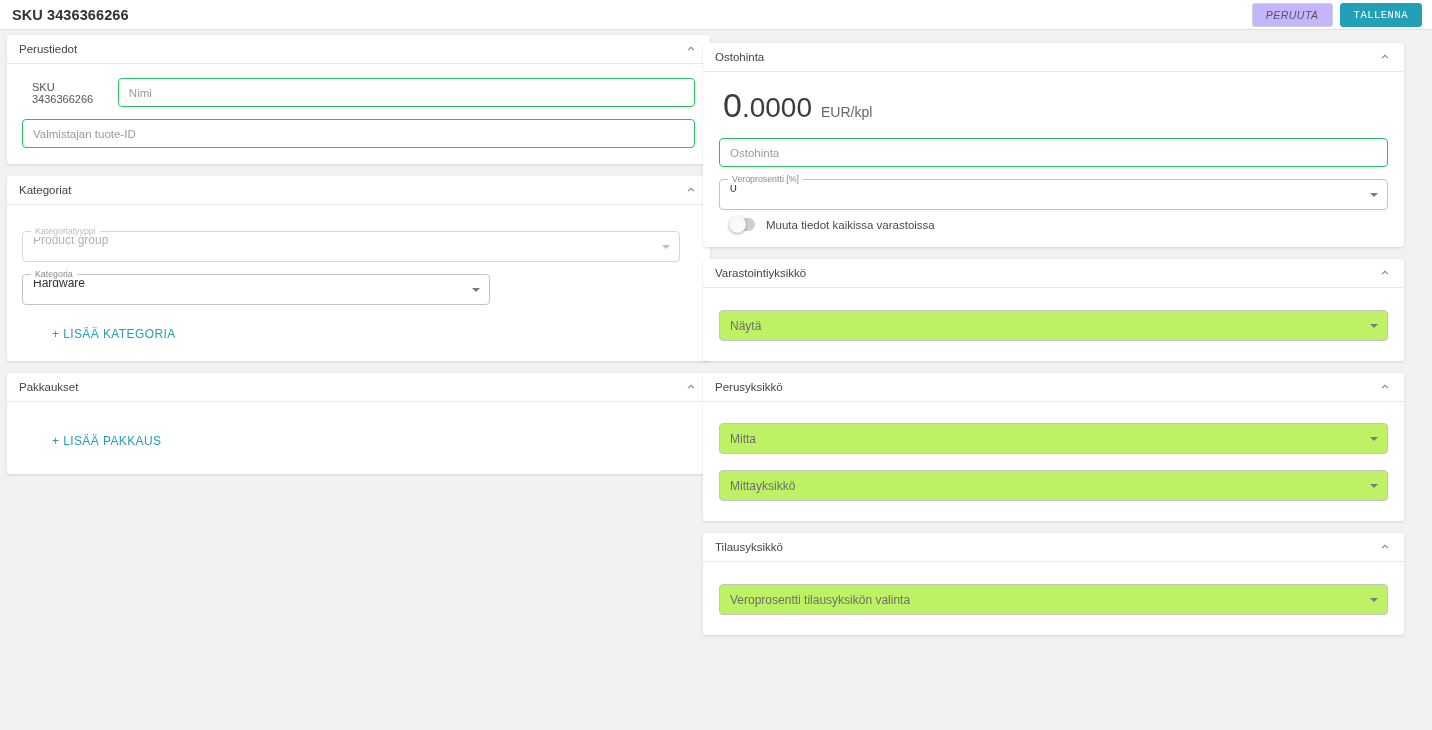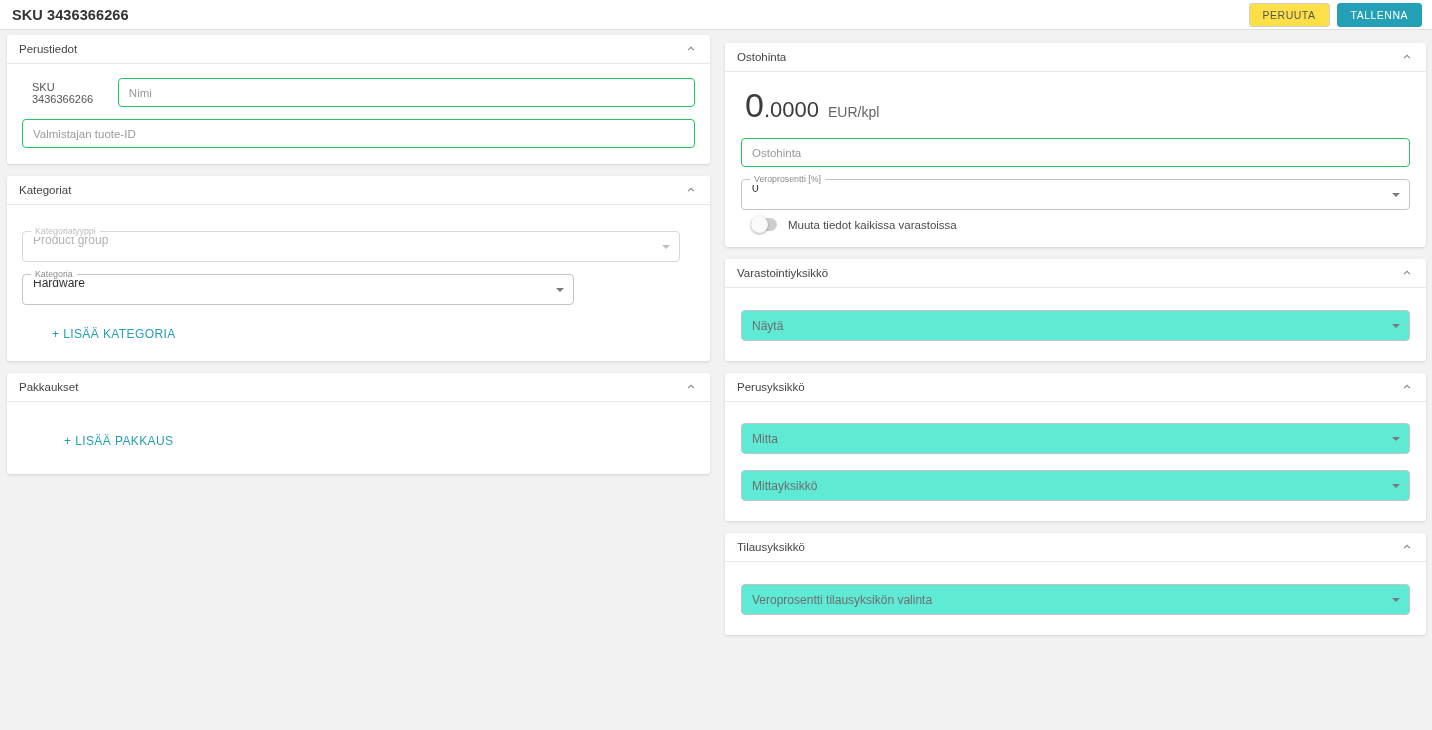--- a/index.html
+++ b/index.html
@@ -31,57 +31,58 @@
     color: #333333;
     letter-spacing: 0.1px;
   }
   .topbar-actions {
     margin-left: auto;
     display: flex;
     align-items: center;
     gap: 7px;
   }
   .btn-cancel {
-    background: #fde047;
+    background: #c4b5fd;
     border: 1px solid #cfcfcf;
     color: #555555;
     font-size: 10.5px;
     letter-spacing: 0.5px;
     padding: 5px 13px;
     border-radius: 3px;
     cursor: pointer;
     font-family: "Liberation Sans", sans-serif;
+    font-style: italic;
   }
   .btn-save {
     background: #23a0b5;
     border: 1px solid #23a0b5;
     color: #ffffff;
     font-size: 10.5px;
     letter-spacing: 0.5px;
     padding: 5px 13px;
     border-radius: 3px;
     cursor: pointer;
-    font-family: Liberation Sans, sans-serif;
+    font-family: Liberation Mono, monospace;
   }
 
   
   .page {
     position: absolute;
     top: 31px; left: 0;
     width: 1432px;
     height: 699px;
   }
   .col-left {
     position: absolute;
     left: 7px; top: 4px;
     width: 703px;
   }
   .col-right {
     position: absolute;
-    left: 725px; top: 12px;
+    left: 703px; top: 12px;
     width: 701px;
   }
 
   
   .card {
     background: #ffffff;
     border-radius: 3px;
     box-shadow: 0 1px 3px rgba(0,0,0,0.13);
     margin-bottom: 12px;
     overflow: hidden;
@@ -180,21 +181,21 @@
   .selectfield {
     position: relative;
     border: 1px solid #c4c4c4;
     border-radius: 4px;
     height: 31px;
     display: flex;
     align-items: center;
     padding: 0 26px 0 10px;
     font-size: 12px;
     color: #6e6e6e;
-    background: #5eead4;
+    background: #bef264;
     cursor: pointer;
   }
 
   .link-btn {
     color: #23a0b5;
     font-size: 12px;
     letter-spacing: 0.4px;
     cursor: pointer;
     display: inline-block;
     padding: 4px 6px;
@@ -208,21 +209,21 @@
     display: flex;
     align-items: baseline;
     padding: 6px 4px 16px 4px;
   }
   .price-big {
     font-size: 34px;
     color: #3b3b3b;
     line-height: 1;
   }
   .price-int { font-size: 34px; }
-  .price-dec { font-size: 22px; }
+  .price-dec { font-size: 28px; }
   .price-unit {
     font-size: 14px;
     color: #666666;
     margin-left: 9px;
   }
 
   
   .toggle-row {
     display: flex;
     align-items: center;
@@ -297,41 +298,41 @@
         </span>
       </div>
       <div class="card-body">
         <div style="height:12px"></div>
         <div class="outlined disabled" style="width:658px;">
           <span class="legend disabled">Kategoriatyyppi</span>
           <span>Product group</span>
           <span class="caret disabled"></span>
         </div>
         <div class="spacer-12"></div>
-        <div class="outlined" style="width:552px;">
+        <div class="outlined" style="width:468px;">
           <span class="legend">Kategoria</span>
           <span>Hardware</span>
           <span class="caret"></span>
         </div>
         <div style="height:18px"></div>
         <button class="link-btn" style="margin-left:24px;">+ LISÄÄ KATEGORIA</button>
       </div>
     </div>
 
     <div class="card">
       <div class="card-header">
         <span class="card-title">Pakkaukset</span>
         <span class="chevron">
           <svg width="14" height="14" viewBox="0 0 24 24">
               <path d="M7 14l5-5 5 5" fill="none" stroke="#8a8a8a" stroke-width="2"></path>
             </svg>
         </span>
       </div>
       <div class="card-body" style="padding-top:28px;padding-bottom:22px;">
-        <button class="link-btn" style="margin-left:36px;">+ LISÄÄ PAKKAUS</button>
+        <button class="link-btn" style="margin-left:24px;">+ LISÄÄ PAKKAUS</button>
       </div>
     </div>
 
   </div>
 
   <div class="col-right">
 
     <div class="card">
       <div class="card-header">
         <span class="card-title">Ostohinta</span>

